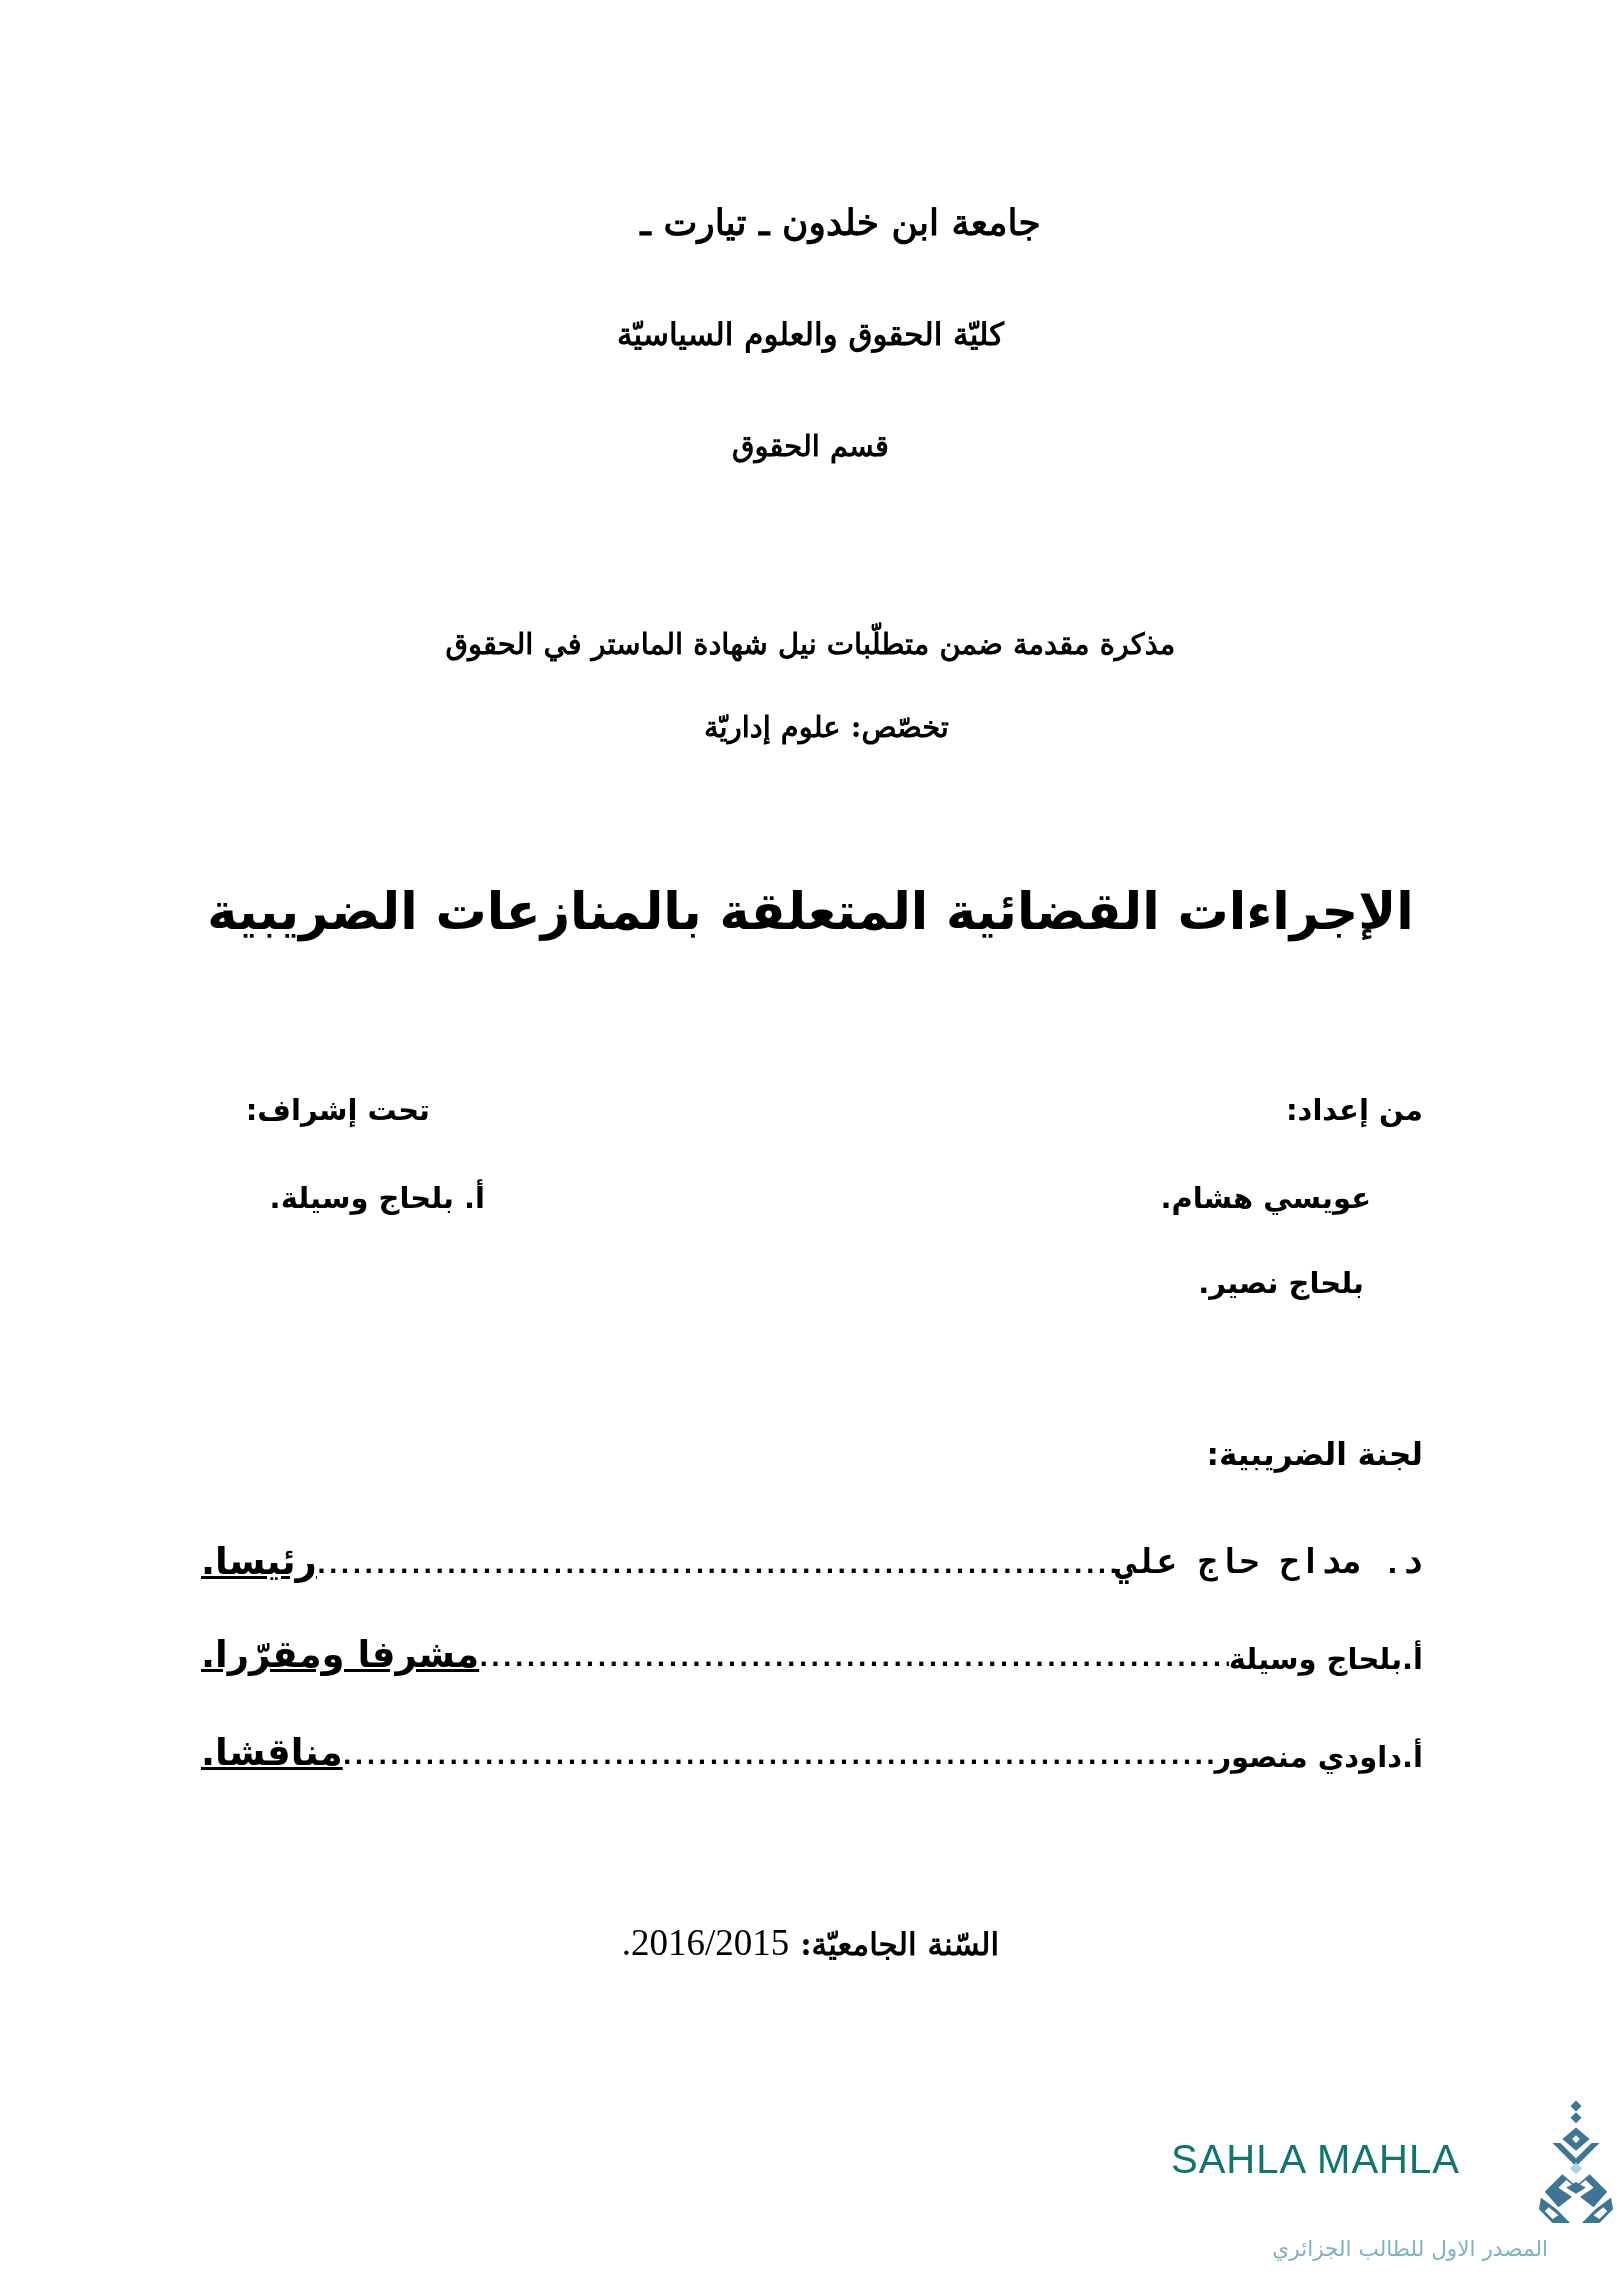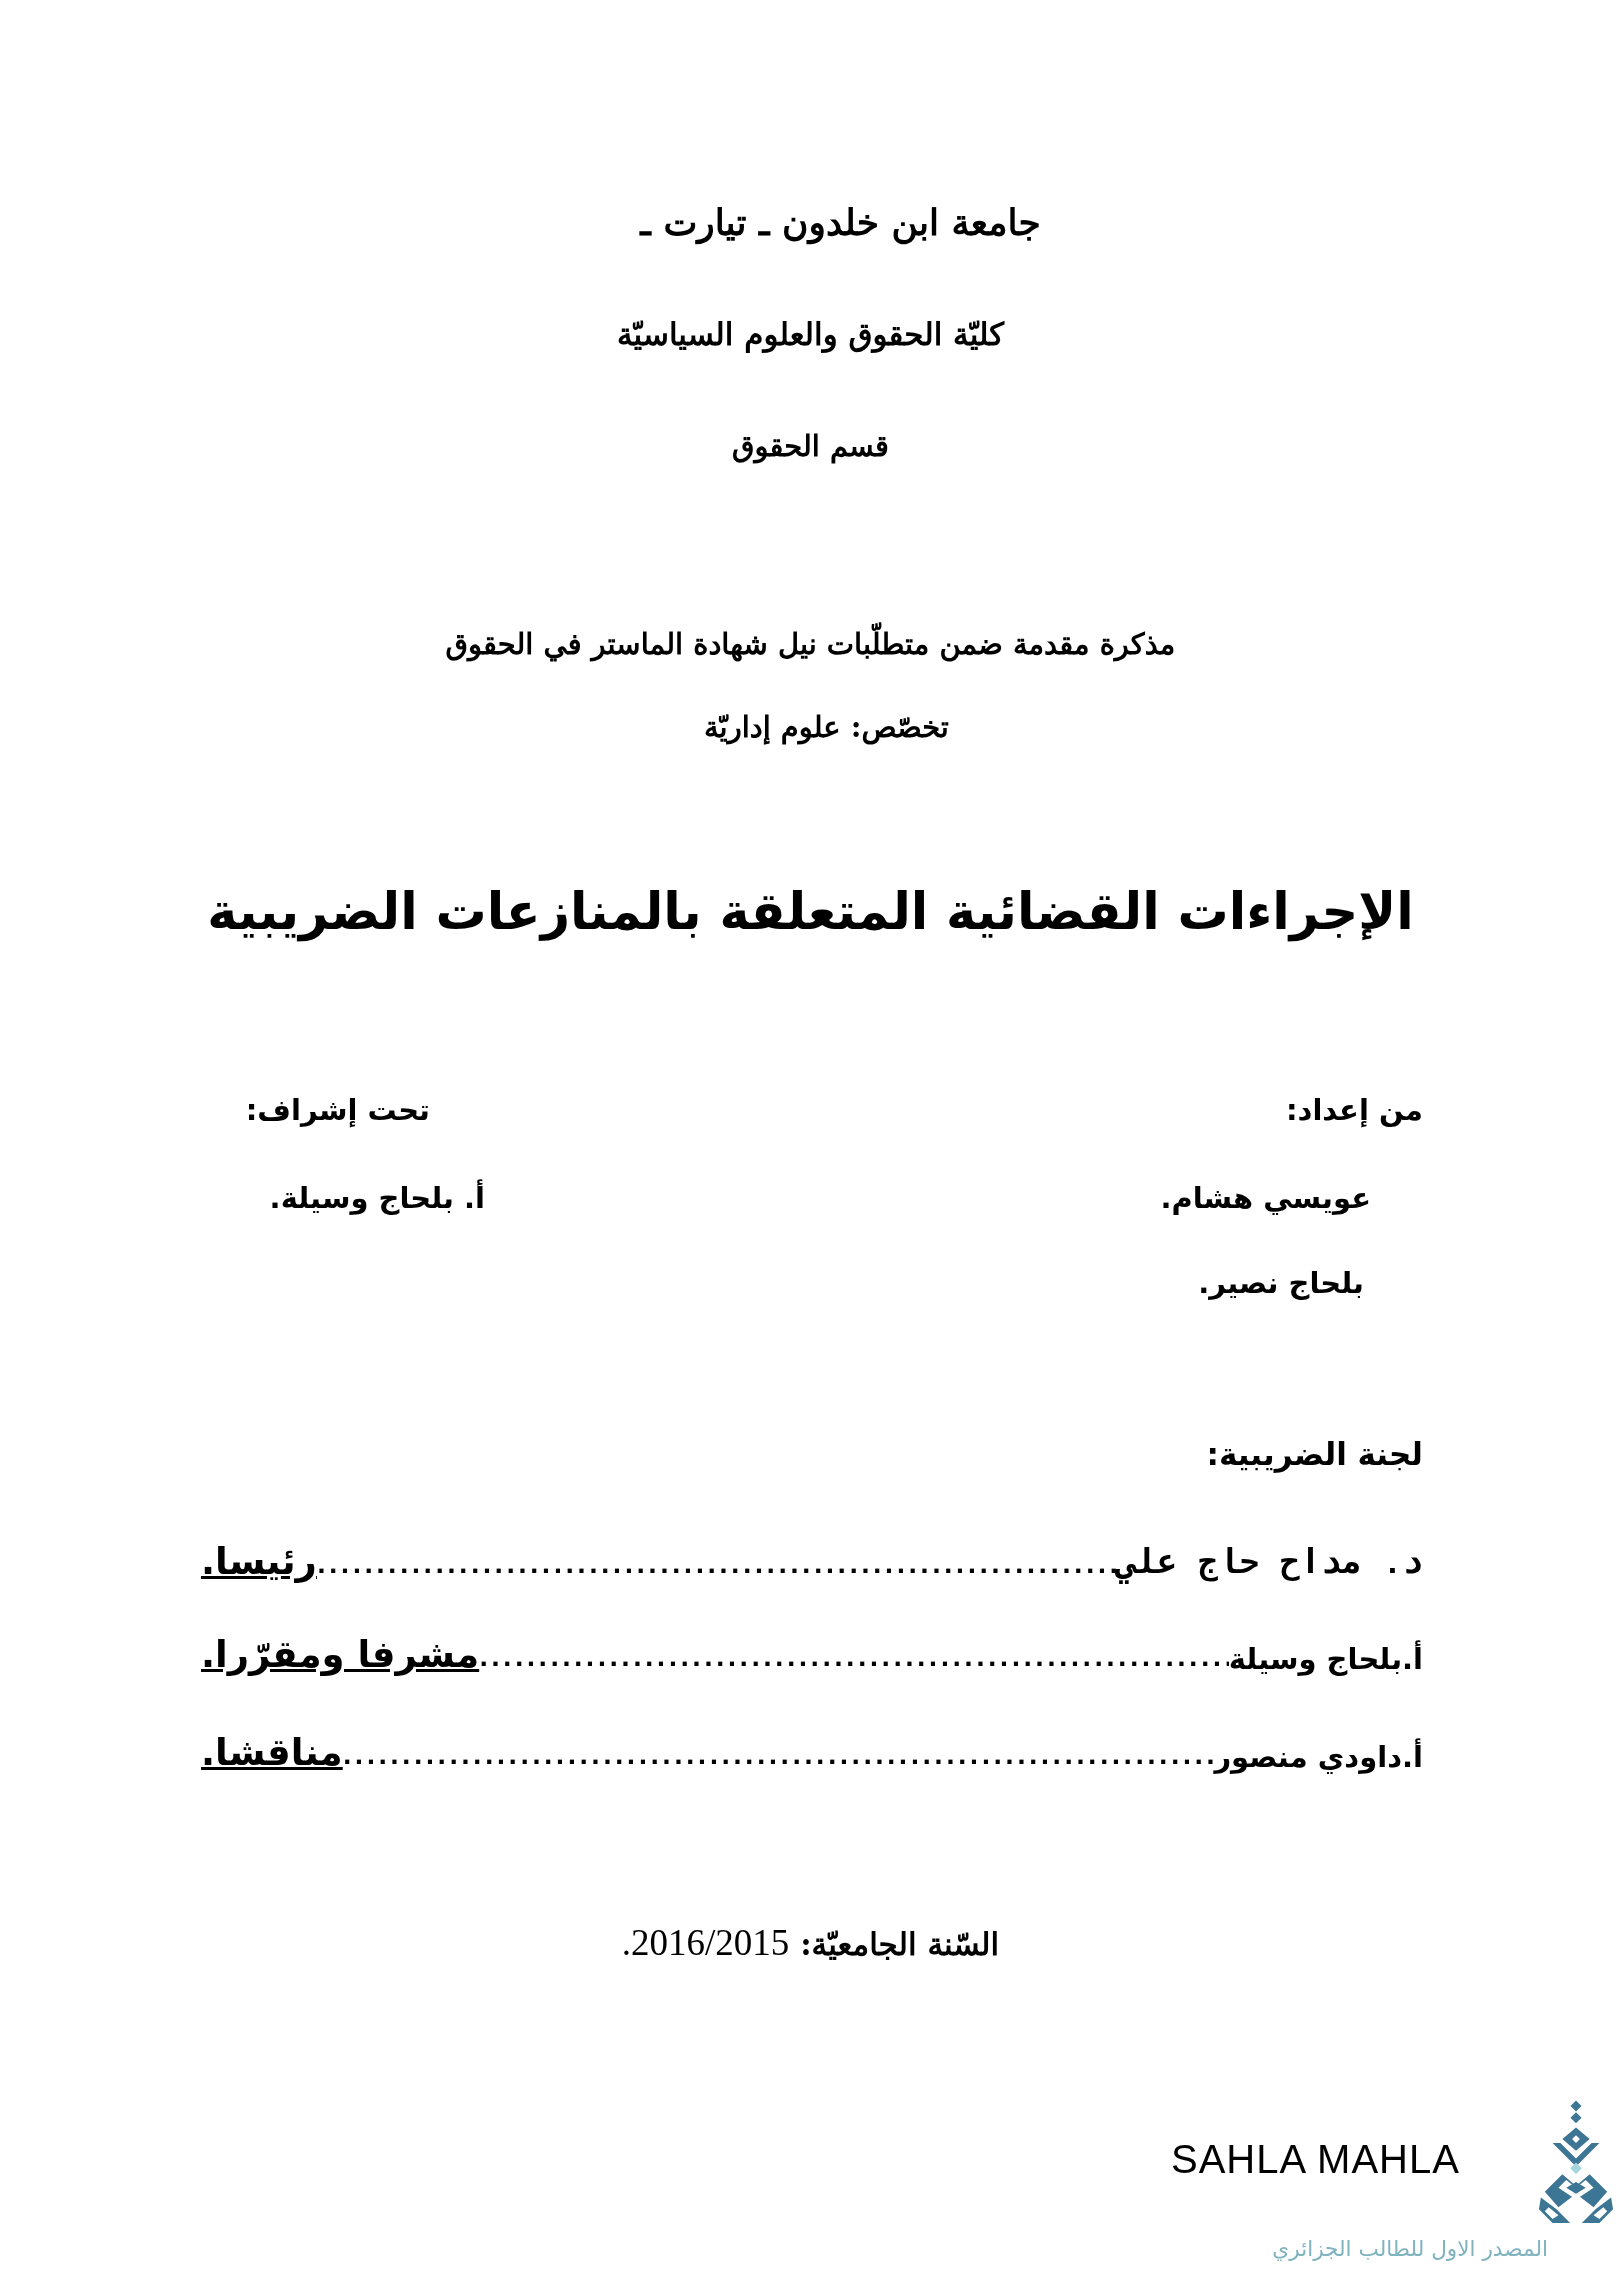--- a/index.html
+++ b/index.html
@@ -97,21 +97,21 @@
     width: 446px;
     height: 132px;
   }
   #logo-text {
     position: absolute;
     left: 0;
     top: 39px;
     font-family: "Liberation Sans", "DejaVu Sans", sans-serif;
     font-size: 40px;
     letter-spacing: 1px;
-    color: #000000;
+    color: #0f766e;
     white-space: nowrap;
     direction: ltr;
   }
   #logo-tagline {
     position: absolute;
     right: 69px;
     top: 90px;
     font-family: "DejaVu Sans", "Liberation Sans", sans-serif;
     font-size: 21.6px;
     color: #7fb3be;

